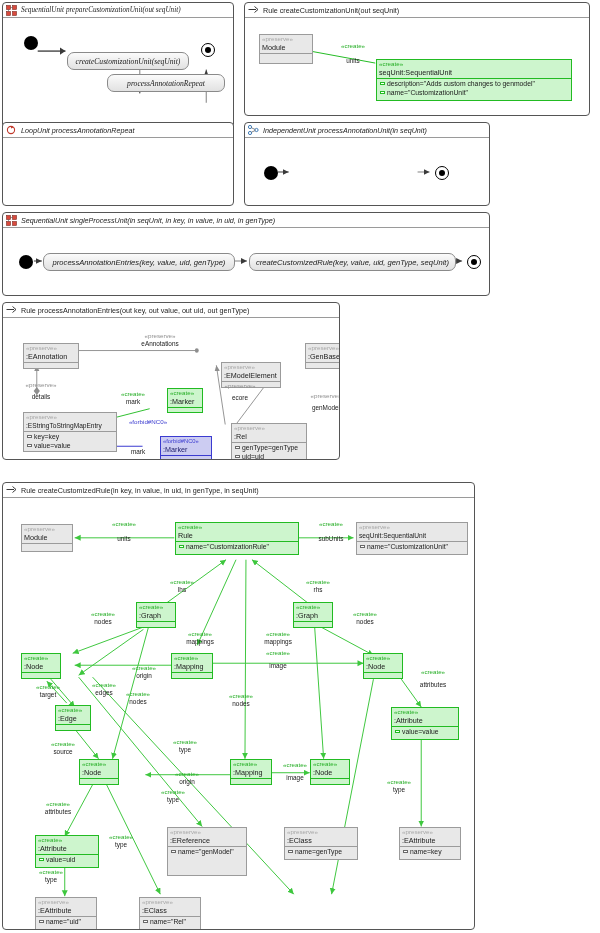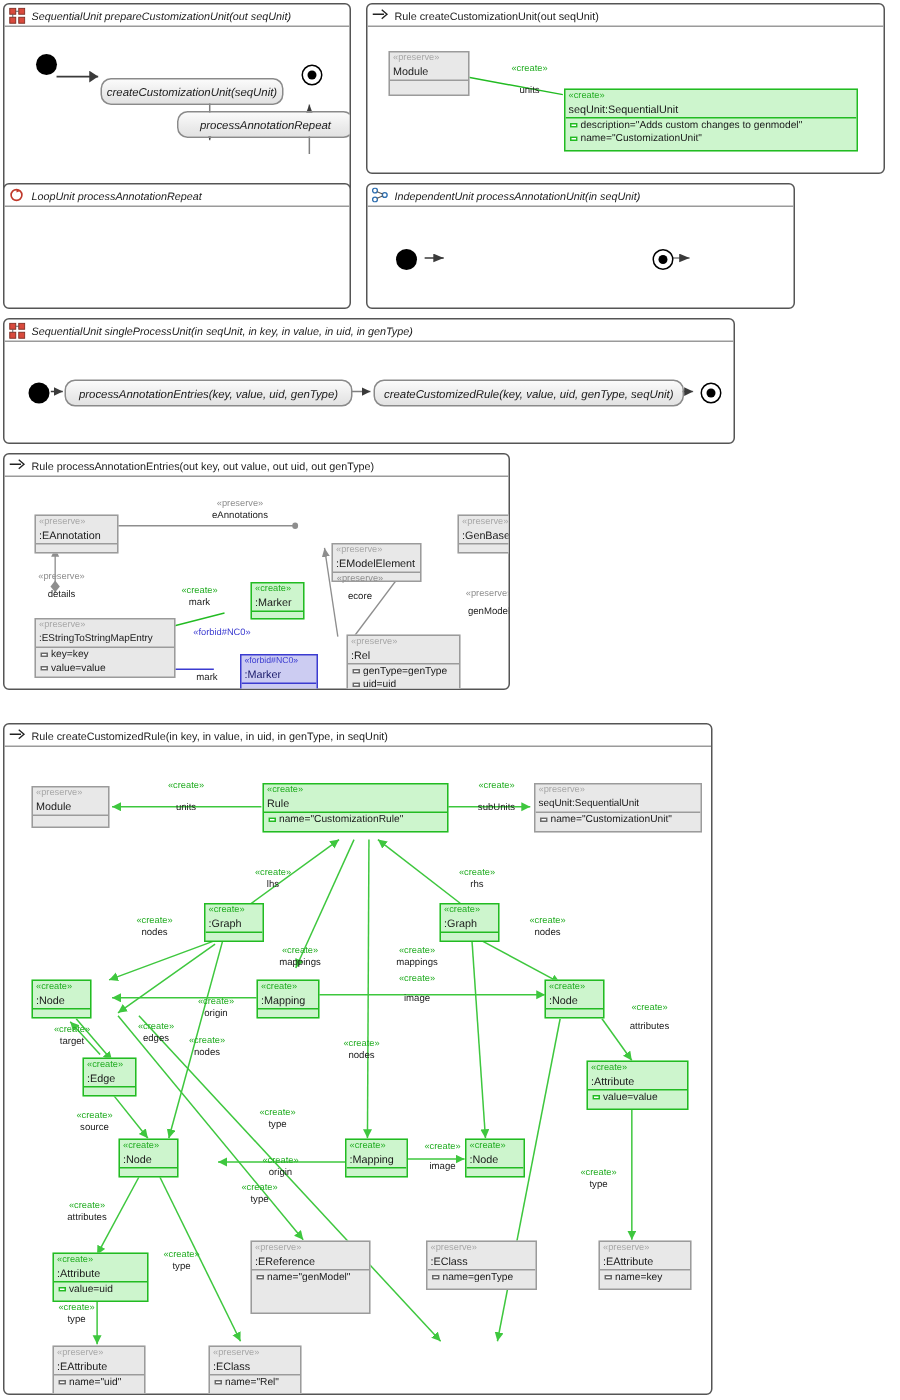--- a/index.html
+++ b/index.html
@@ -181,21 +181,21 @@
     height: 100%;
     overflow: visible;
     pointer-events: none;
   }
 </style>
 </head>
 <body>
 
 <div id="page">
 
-  <div class="panel" style="left:2px; top:2px; width:232px; height:148px;">
+  <div class="panel" style="left:2px; top:2px; width:232px; height:148px;font-family:Liberation Serif, serif;">
     <div class="panel-header italic">
       <span class="hdr-icon">
         <svg width="11" height="11" viewBox="0 0 11 11">
           <rect x="0.5" y="0.5" width="4" height="4" fill="#d94a3d" stroke="#7a2b22" stroke-width="0.6"></rect>
           <rect x="6.5" y="0.5" width="4" height="4" fill="#d94a3d" stroke="#7a2b22" stroke-width="0.6"></rect>
           <rect x="0.5" y="6.5" width="4" height="4" fill="#d94a3d" stroke="#7a2b22" stroke-width="0.6"></rect>
           <rect x="6.5" y="6.5" width="4" height="4" fill="#d94a3d" stroke="#7a2b22" stroke-width="0.6"></rect>
           <line x1="2.5" y1="4.5" x2="2.5" y2="6.5" stroke="#555" stroke-width="0.6"></line>
           <line x1="4.5" y1="2.5" x2="6.5" y2="2.5" stroke="#555" stroke-width="0.6"></line>
         </svg>
@@ -208,21 +208,21 @@
           <marker id="ar-blk" markerWidth="7" markerHeight="7" refX="6" refY="3" orient="auto">
             <path d="M0,0 L6,3 L0,6 z" fill="#3a3a3a"></path>
           </marker>
         </defs>
         <line x1="35" y1="25" x2="63" y2="25" stroke="#3a3a3a" stroke-width="1" marker-end="url(#ar-blk)"></line>
         <path d="M138,38 L138,57" stroke="#7f7f7f" stroke-width="1" fill="none" marker-end="url(#ar-blk)"></path>
         <path d="M205,64 L205,39" stroke="#7f7f7f" stroke-width="1" fill="none" marker-end="url(#ar-blk)"></path>
       </svg>
       <div class="init-node" style="left:21px; top:18px;"></div>
       <div class="act" style="left:64px; top:24px; width:122px; height:18px;margin-top:10px;">createCustomizationUnit(seqUnit)</div>
-      <div class="act" style="left:104px; top:56px; width:118px; height:18px;margin-left:11px;">processAnnotationRepeat</div>
+      <div class="act" style="left:104px; top:56px; width:118px; height:18px;">processAnnotationRepeat</div>
       <div class="final-node" style="left:198px; top:25px;"></div>
     </div>
   </div>
 
   <div class="panel" style="left:244px; top:2px; width:346px; height:114px;">
     <div class="panel-header">
       <span class="hdr-icon">
         <svg width="11" height="9" viewBox="0 0 11 9">
           <line x1="0.5" y1="4.5" x2="8" y2="4.5" stroke="#222" stroke-width="0.9"></line>
           <path d="M6.5,1.5 L10,4.5 L6.5,7.5" fill="none" stroke="#222" stroke-width="0.9"></path>
@@ -264,21 +264,21 @@
       <span class="hdr-icon">
         <svg width="10" height="10" viewBox="0 0 10 10">
           <circle cx="5" cy="5" r="3.6" fill="none" stroke="#c0392b" stroke-width="1.1"></circle>
           <path d="M5,1 L7.4,2.4 L5,3.4 z" fill="#c0392b"></path>
         </svg>
       </span>
       <span>LoopUnit processAnnotationRepeat</span>
     </div>
   </div>
 
-  <div class="panel" style="left:244px; top:122px; width:286px; height:84px;">
+  <div class="panel" style="left:244px; top:122px; width:246px; height:84px;">
     <div class="panel-header italic">
       <span class="hdr-icon">
         <svg width="11" height="10" viewBox="0 0 11 10">
           <circle cx="2" cy="2" r="1.6" fill="none" stroke="#2f6fb0" stroke-width="0.9"></circle>
           <circle cx="2" cy="8" r="1.6" fill="none" stroke="#2f6fb0" stroke-width="0.9"></circle>
           <circle cx="8.5" cy="5" r="1.6" fill="none" stroke="#2f6fb0" stroke-width="0.9"></circle>
           <line x1="3.4" y1="2.8" x2="7.1" y2="4.4" stroke="#555" stroke-width="0.7"></line>
           <line x1="3.4" y1="7.2" x2="7.1" y2="5.6" stroke="#555" stroke-width="0.7"></line>
         </svg>
       </span>

